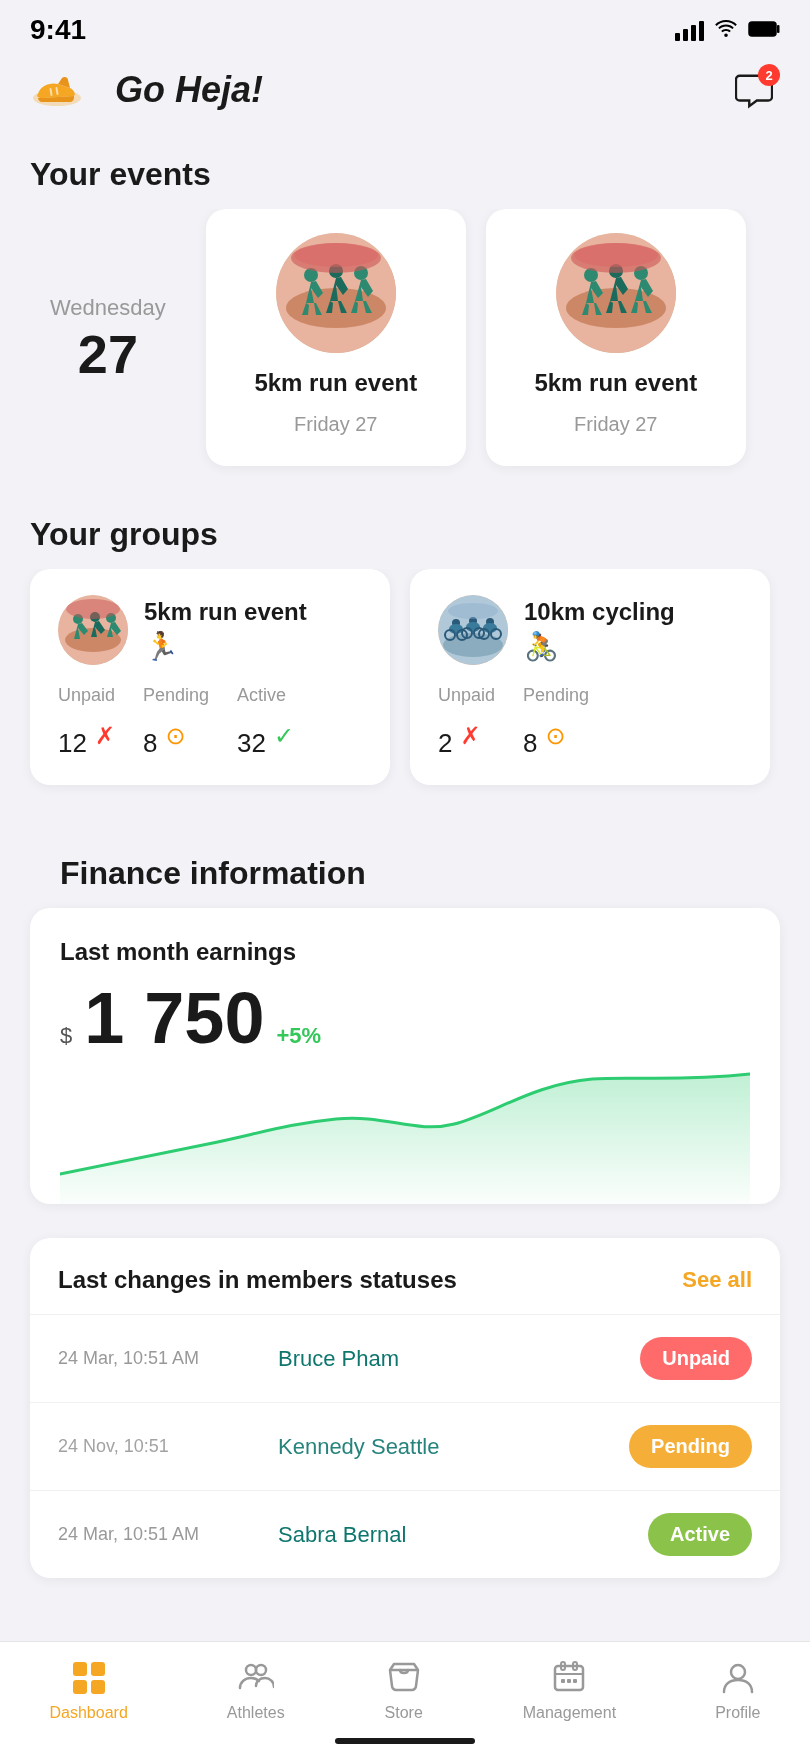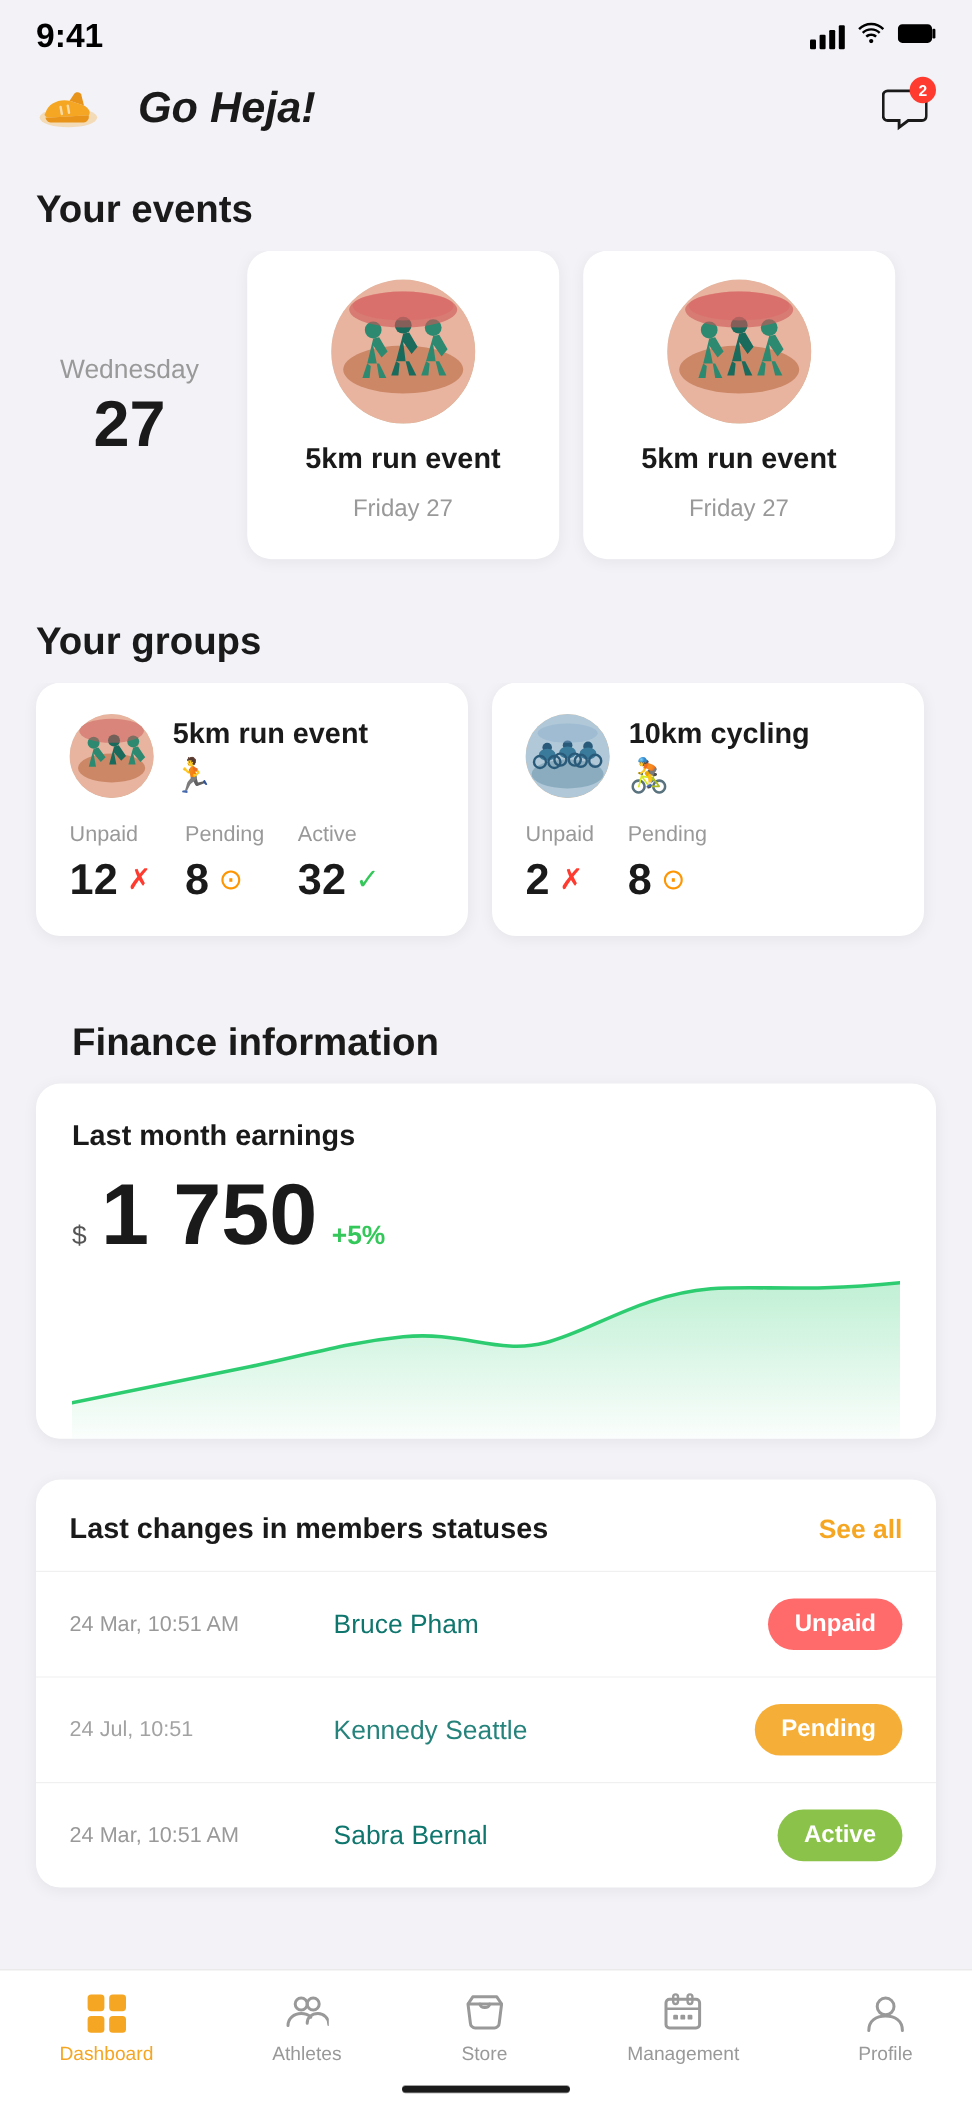--- a/index.html
+++ b/index.html
@@ -236,23 +236,24 @@
       font-size: 18px;
       color: #999;
       font-weight: 400;
     }
     .stat-value-row {
       display: flex;
       align-items: center;
       gap: 8px;
     }
     .stat-number {
-      font-size: 36px;
-      font-weight: 700;
-      color: #1a1a1a;
+      font-size: 26px;
+      font-weight: 400;
+      color: #1a1a1a;
+      margin-top: 16px;
     }
     .stat-icon {
       font-size: 24px;
     }
     .icon-x { color: #ff3b30; }
     .icon-clock { color: #ff9500; }
     .icon-check { color: #34c759; }
 
     
     .finance-section {
@@ -673,21 +674,21 @@
       <a class="see-all-btn" href="#">See all</a>
     </div>
 
     <div class="member-row">
       <span class="member-time">24 Mar, 10:51 AM</span>
       <span class="member-name">Bruce Pham</span>
       <span class="status-badge status-unpaid">Unpaid</span>
     </div>
 
     <div class="member-row" style="opacity:0.9;">
-      <span class="member-time">24 Jul, 10:51</span>
+      <span class="member-time">24 Nov, 10:51</span>
       <span class="member-name">Kennedy Seattle</span>
       <span class="status-badge status-pending">Pending</span>
     </div>
 
     <div class="member-row">
       <span class="member-time">24 Mar, 10:51 AM</span>
       <span class="member-name">Sabra Bernal</span>
       <span class="status-badge status-active">Active</span>
     </div>
   </div>

